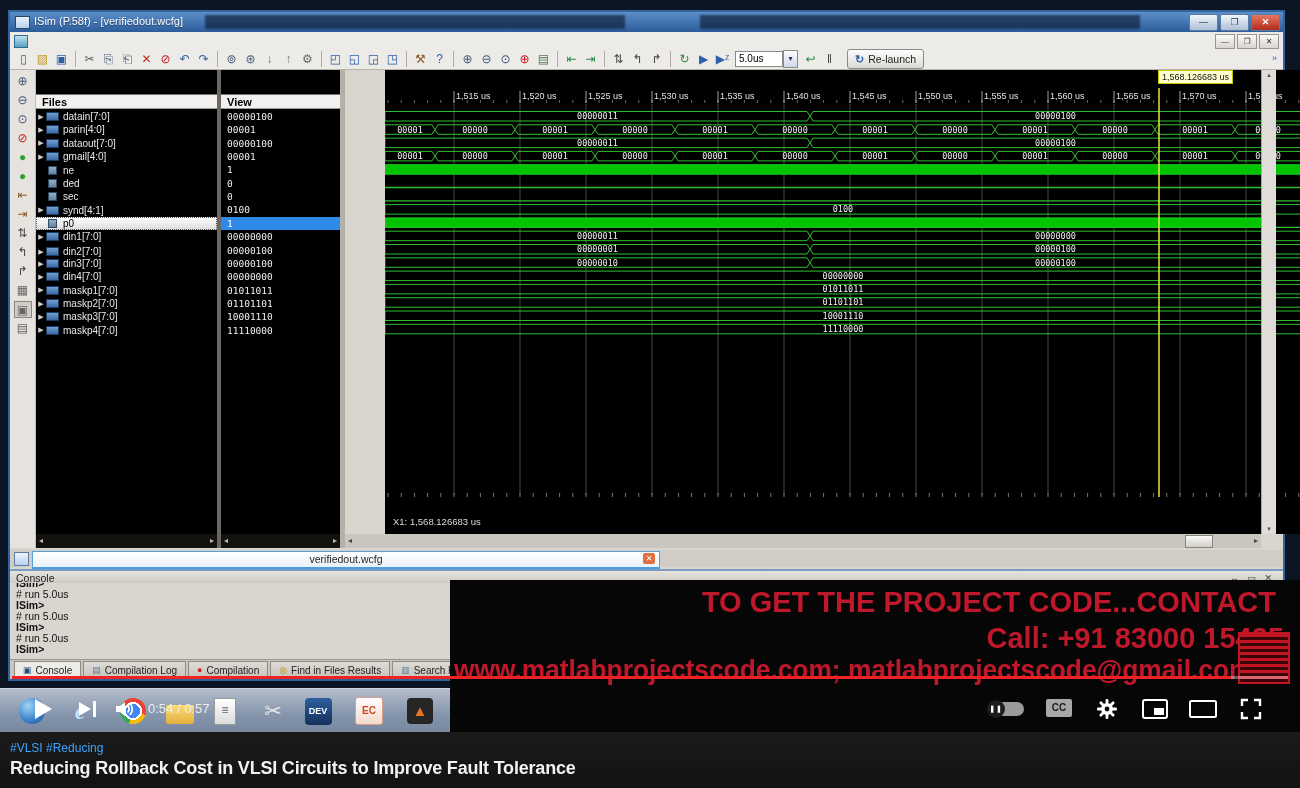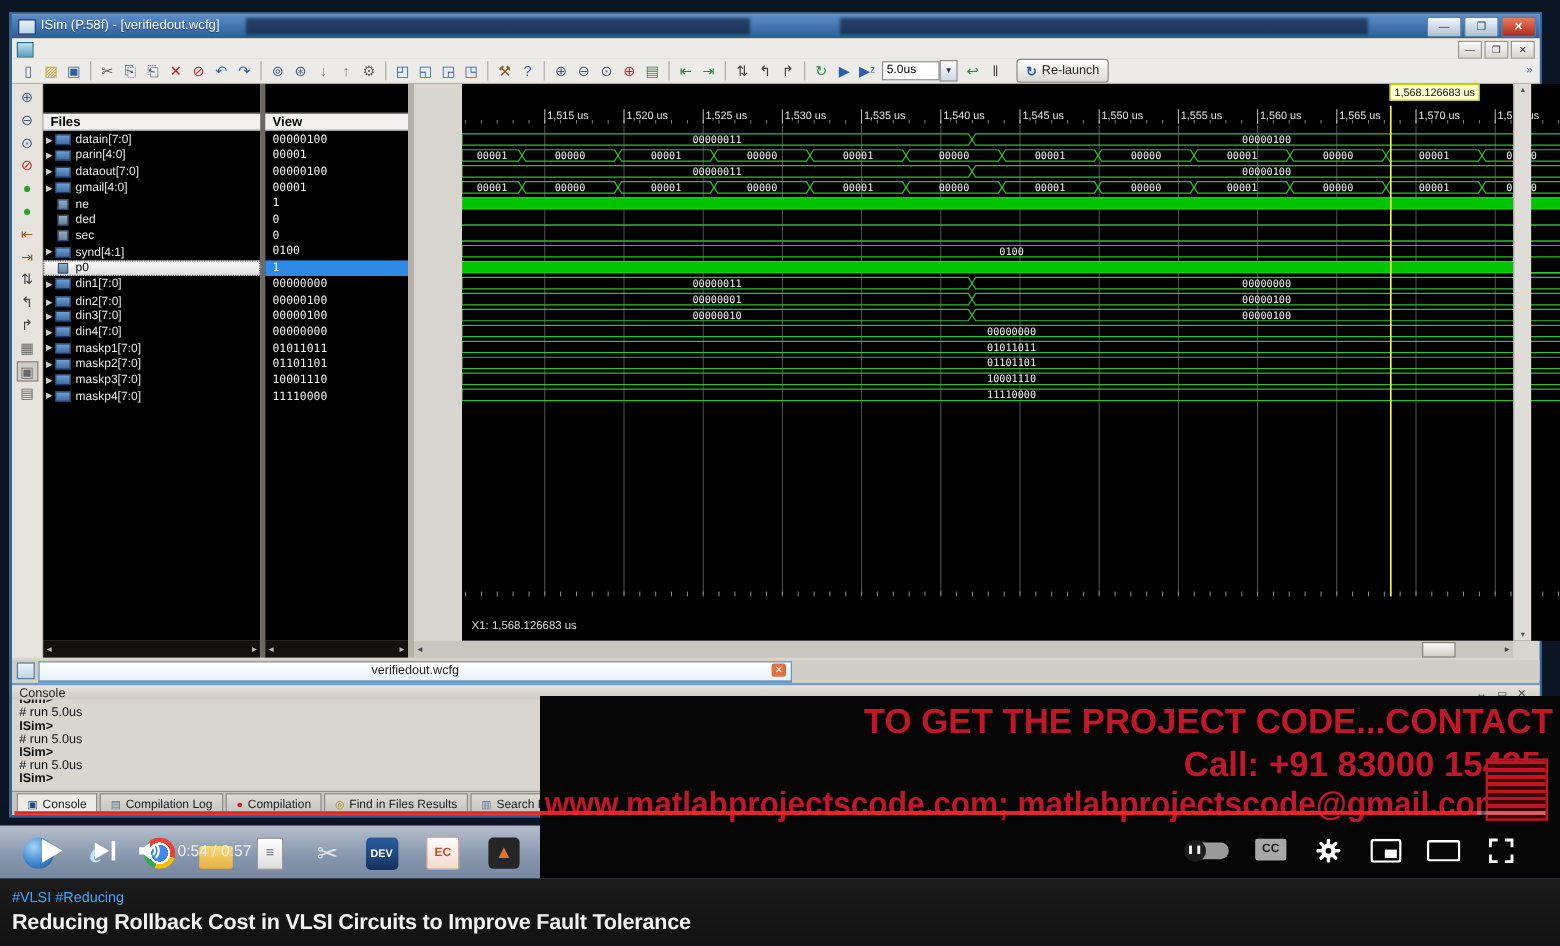--- a/index.html
+++ b/index.html
@@ -107,21 +107,21 @@
   .ctab{height:16px;display:flex;align-items:center;gap:4px;padding:0 8px;margin-right:2px;font-size:10px;color:#222;
         background:linear-gradient(#dedbd5,#c6c3bc);border:1px solid #8e8b84;}
   .ctab.active{background:#edebe6;border-bottom:1px solid #edebe6;}
   .ctab .ci{font-size:9px;}
   
   .taskbar{position:absolute;left:0;top:688px;width:1300px;height:44px;
            background:linear-gradient(#b3bdcc,#8494ab 60%,#76879f);border-top:1px solid #cfd6e0;}
   .tb-ico{position:absolute;top:7px;width:30px;height:30px;display:flex;align-items:center;justify-content:center;}
   
   .promo{position:absolute;left:450px;top:580px;width:850px;height:152px;background:#060606;color:#c0182b;}
-  .promo .p1{position:absolute;top:6px;right:6px;font-size:29px;font-weight:bold;white-space:nowrap;}
+  .promo .p1{position:absolute;top:6px;right:24px;font-size:29px;font-weight:bold;white-space:nowrap;}
   .promo .p2{position:absolute;top:42px;right:16px;font-size:29px;font-weight:bold;white-space:nowrap;}
   .promo .p3{position:absolute;top:74px;left:4px;font-size:28px;font-weight:bold;white-space:nowrap;
              transform:scaleX(.94);transform-origin:left;}
   .qr{position:absolute;left:788px;top:52px;width:48px;height:48px;background:
       repeating-linear-gradient(#c11522 0 3px,#3a0409 3px 6px);border:2px solid #c11522;z-index:2;}
   
   .progress{position:absolute;left:0;top:676px;width:1300px;height:4px;z-index:10;}
   .ptrack{position:absolute;left:12px;right:12px;top:0;height:3px;background:rgba(255,255,255,.35);}
   .pplayed{position:absolute;left:12px;width:1219px;top:0;height:3px;background:#e22;}
   .ytctrl{position:absolute;left:0;top:690px;width:1300px;height:40px;z-index:11;color:#fff;}

